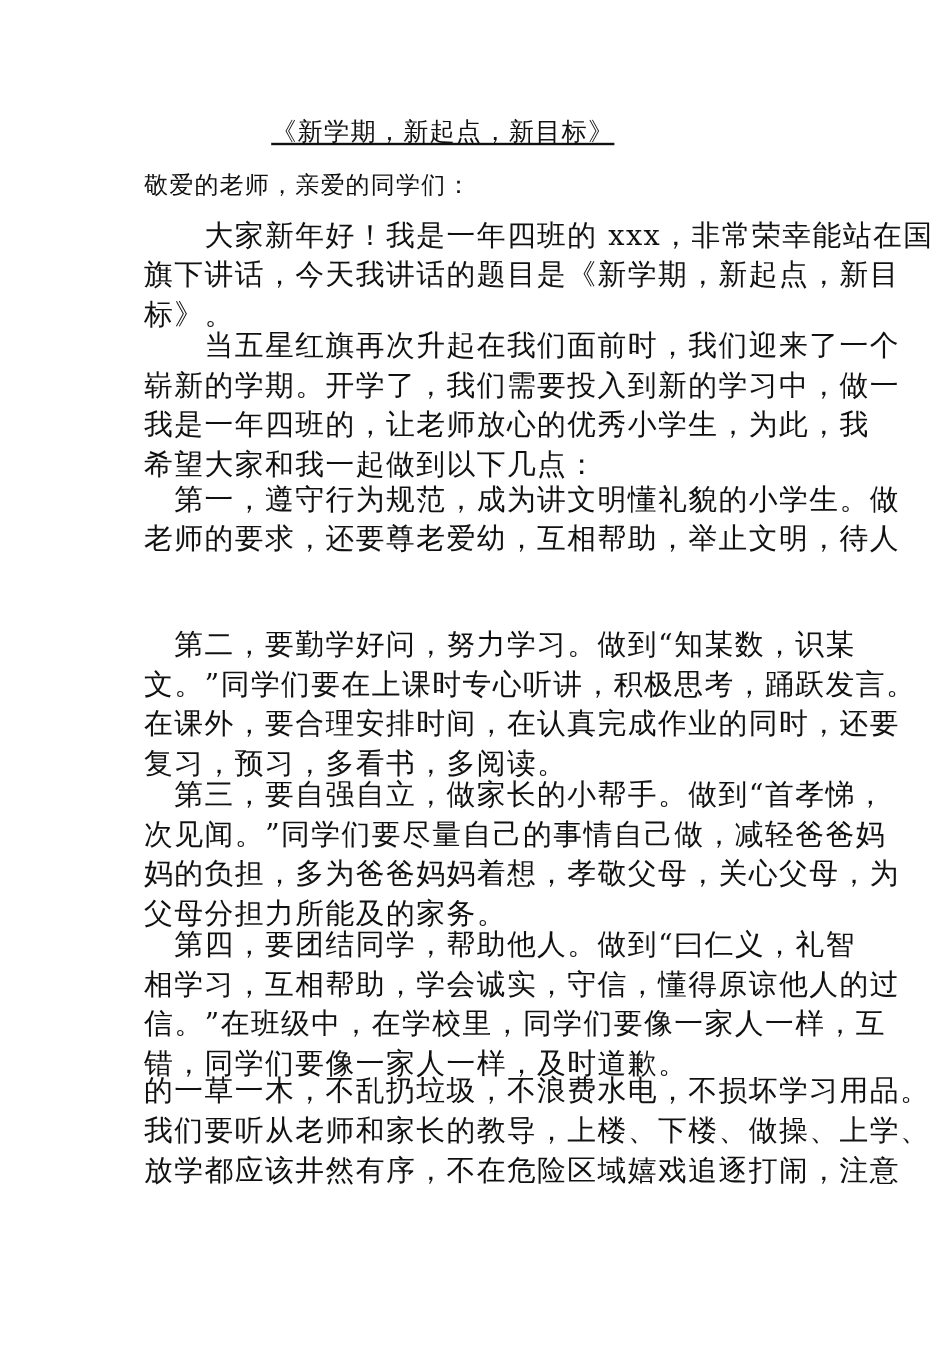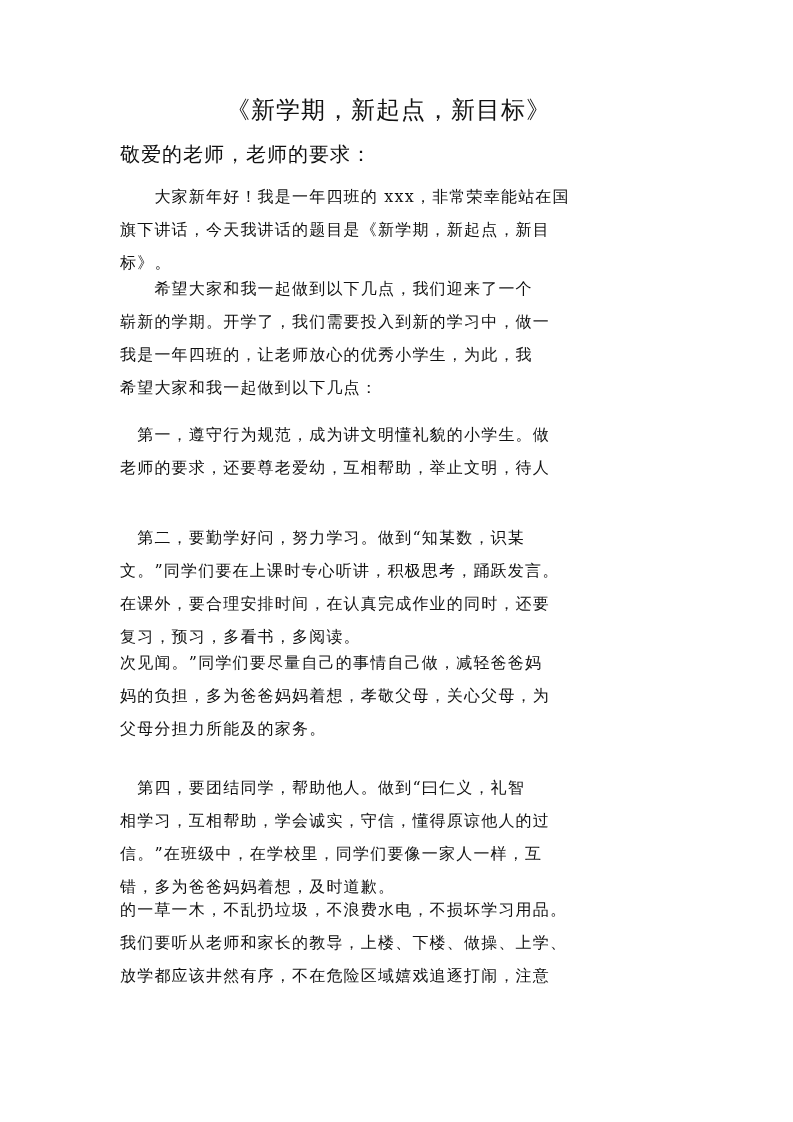--- a/index.html
+++ b/index.html
@@ -18,90 +18,92 @@
     .page {
       position: absolute;
       left: 120px;
       top: 0;
       width: 560px;
     }
     .title {
       position: absolute;
       top: 96px;
       left: 106px;
-      font-size: 24px;
+      font-size: 21px;
       line-height: 28px;
       white-space: nowrap;
       letter-spacing: 1px;
+      text-decoration: underline;
     }
     .salutation {
       position: absolute;
       top: 140px;
       left: 0;
       font-size: 20px;
       line-height: 28px;
       white-space: nowrap;
       letter-spacing: 1px;
     }
     .para {
       position: absolute;
       left: 0;
       width: 560px;
-      font-size: 16px;
+      font-size: 24px;
       line-height: 33px;
     }
     .line {
       display: block;
       white-space: nowrap;
       letter-spacing: 1.2px;
     }
   </style>
 </head>
 <body>
 
 <div class="page">
   <div class="title">《新学期，新起点，新目标》</div>
-  <div class="salutation">敬爱的老师，老师的要求：</div>
+  <div class="salutation">敬爱的老师，亲爱的同学们：</div>
 
   <div class="para" style="top:180px;">
     <span class="line">　　大家新年好！我是一年四班的 xxx，非常荣幸能站在国</span>
     <span class="line">旗下讲话，今天我讲话的题目是《新学期，新起点，新目</span>
     <span class="line">标》。</span>
   </div>
 
   <div class="para" style="top:272px;">
-    <span class="line">　　希望大家和我一起做到以下几点，我们迎来了一个</span>
+    <span class="line">　　当五星红旗再次升起在我们面前时，我们迎来了一个</span>
     <span class="line">崭新的学期。开学了，我们需要投入到新的学习中，做一</span>
     <span class="line">我是一年四班的，让老师放心的优秀小学生，为此，我</span>
     <span class="line">希望大家和我一起做到以下几点：</span>
   </div>
 
-  <div class="para" style="top:418px;">
+  <div class="para" style="top:400px;">
     <span class="line">　第一，遵守行为规范，成为讲文明懂礼貌的小学生。做</span>
     <span class="line">老师的要求，还要尊老爱幼，互相帮助，举止文明，待人</span>
   </div>
 
   <div class="para" style="top:521px;">
     <span class="line">　第二，要勤学好问，努力学习。做到“知某数，识某</span>
     <span class="line">文。”同学们要在上课时专心听讲，积极思考，踊跃发言。</span>
     <span class="line">在课外，要合理安排时间，在认真完成作业的同时，还要</span>
     <span class="line">复习，预习，多看书，多阅读。</span>
   </div>
 
   <div class="para" style="top:646px;">
+    <span class="line">　第三，要自强自立，做家长的小帮手。做到“首孝悌，</span>
     <span class="line">次见闻。”同学们要尽量自己的事情自己做，减轻爸爸妈</span>
     <span class="line">妈的负担，多为爸爸妈妈着想，孝敬父母，关心父母，为</span>
     <span class="line">父母分担力所能及的家务。</span>
   </div>
 
   <div class="para" style="top:771px;">
     <span class="line">　第四，要团结同学，帮助他人。做到“曰仁义，礼智</span>
     <span class="line">相学习，互相帮助，学会诚实，守信，懂得原谅他人的过</span>
     <span class="line">信。”在班级中，在学校里，同学们要像一家人一样，互</span>
-    <span class="line">错，多为爸爸妈妈着想，及时道歉。</span>
+    <span class="line">错，同学们要像一家人一样，及时道歉。</span>
   </div>
 
   <div class="para" style="top:893px;">
     <span class="line">的一草一木，不乱扔垃圾，不浪费水电，不损坏学习用品。</span>
     <span class="line">我们要听从老师和家长的教导，上楼、下楼、做操、上学、</span>
     <span class="line">放学都应该井然有序，不在危险区域嬉戏追逐打闹，注意</span>
   </div>
 </div>
 
 </body></html>

